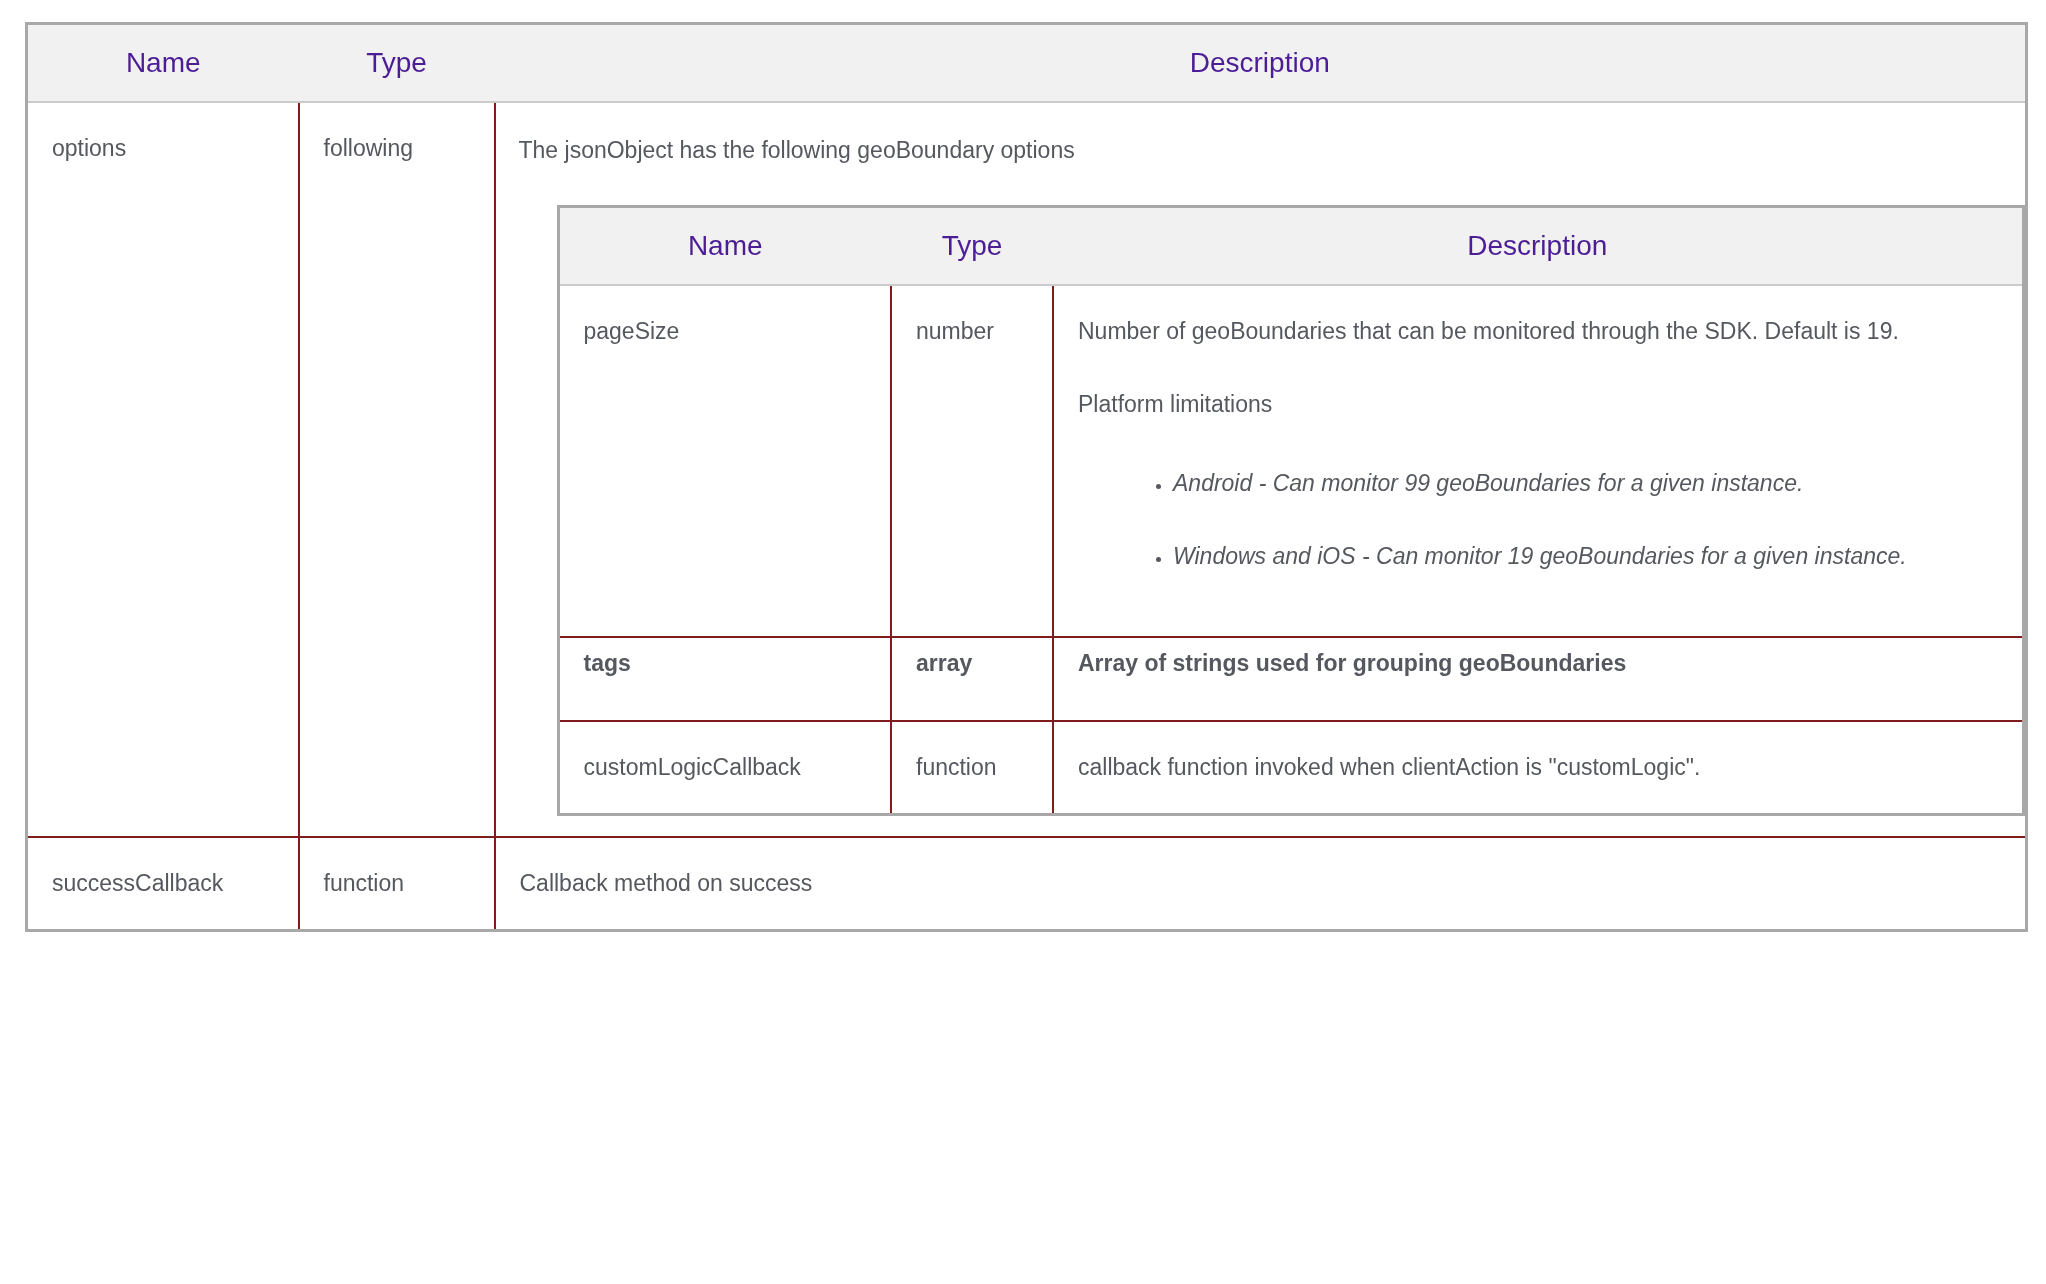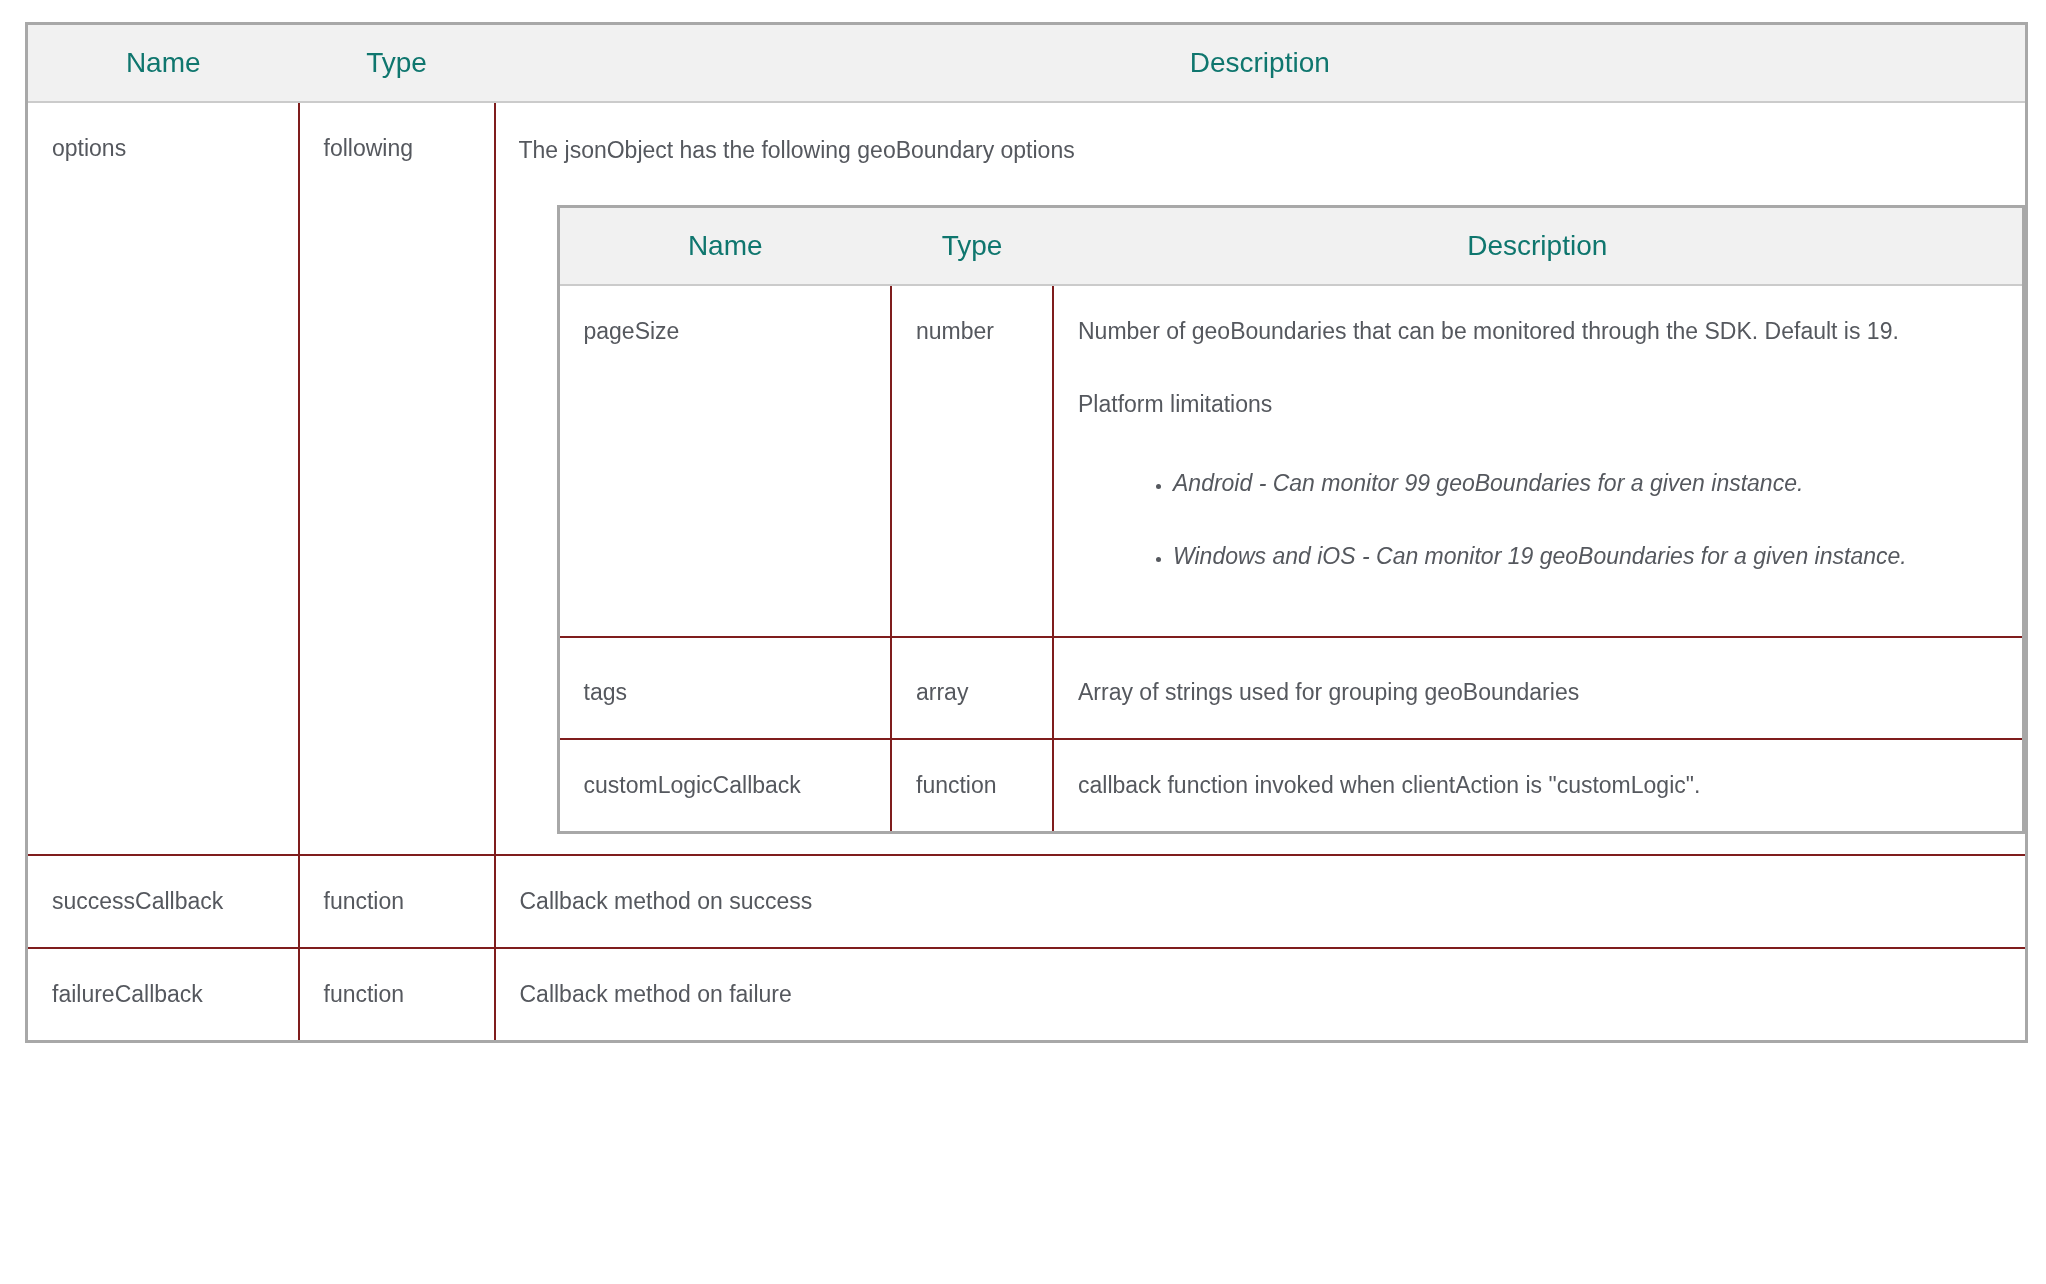--- a/index.html
+++ b/index.html
@@ -25,21 +25,21 @@
     width: 2003px;
     border: 3px solid #a8a8a8;
   }
   table.inner {
     width: 1468px;
     border: 3px solid #a8a8a8;
     margin-left: 38px;
   }
   th {
     background: #f1f1f1;
-    color: #0f766e;
+    color: #4c1d95;
     font-size: 28px;
     font-weight: 400;
     text-align: center;
     padding: 0;
     height: 78px;
     border: none;
     border-bottom: 2px solid #cbcbcb;
     box-sizing: border-box;
   }
   table.inner th { height: 79px; }
@@ -61,21 +61,21 @@
 
   td.options-desc {
     padding: 28px 8px 20px 23px;
   }
   p { margin: 0; }
   p.intro { margin: 0 0 35px 0; }
 
   
   tr.ir-radius > td      { height: 176px; }
   tr.ir-pagesize > td    { height: 315px; margin-left: 34px; }
-  tr.ir-tags > td        { height: 84px; padding-top: 35px; }
+  tr.ir-tags > td        { height: 84px; padding-top: 6px; font-weight: bold; }
   tr.ir-custom > td      { height: 85px; }
   
   tr.or-success > td     { height: 85px; }
   tr.or-failure > td     { height: 84px; }
 
   p.para1 { margin: 0 0 34px 0; }
   p.platform { margin: 0; }
   ul.limitations {
     margin: 40px 0 0 0;
     padding-left: 95px;
@@ -153,20 +153,15 @@
               </tr>
             </tbody>
           </table>
         </td>
       </tr>
       <tr class="or-success">
         <td>successCallback</td>
         <td>function</td>
         <td>Callback method on success</td>
       </tr>
-      <tr class="or-failure">
-        <td>failureCallback</td>
-        <td>function</td>
-        <td>Callback method on failure</td>
-      </tr>
     </tbody>
   </table>
 </div>
 
 </body></html>

